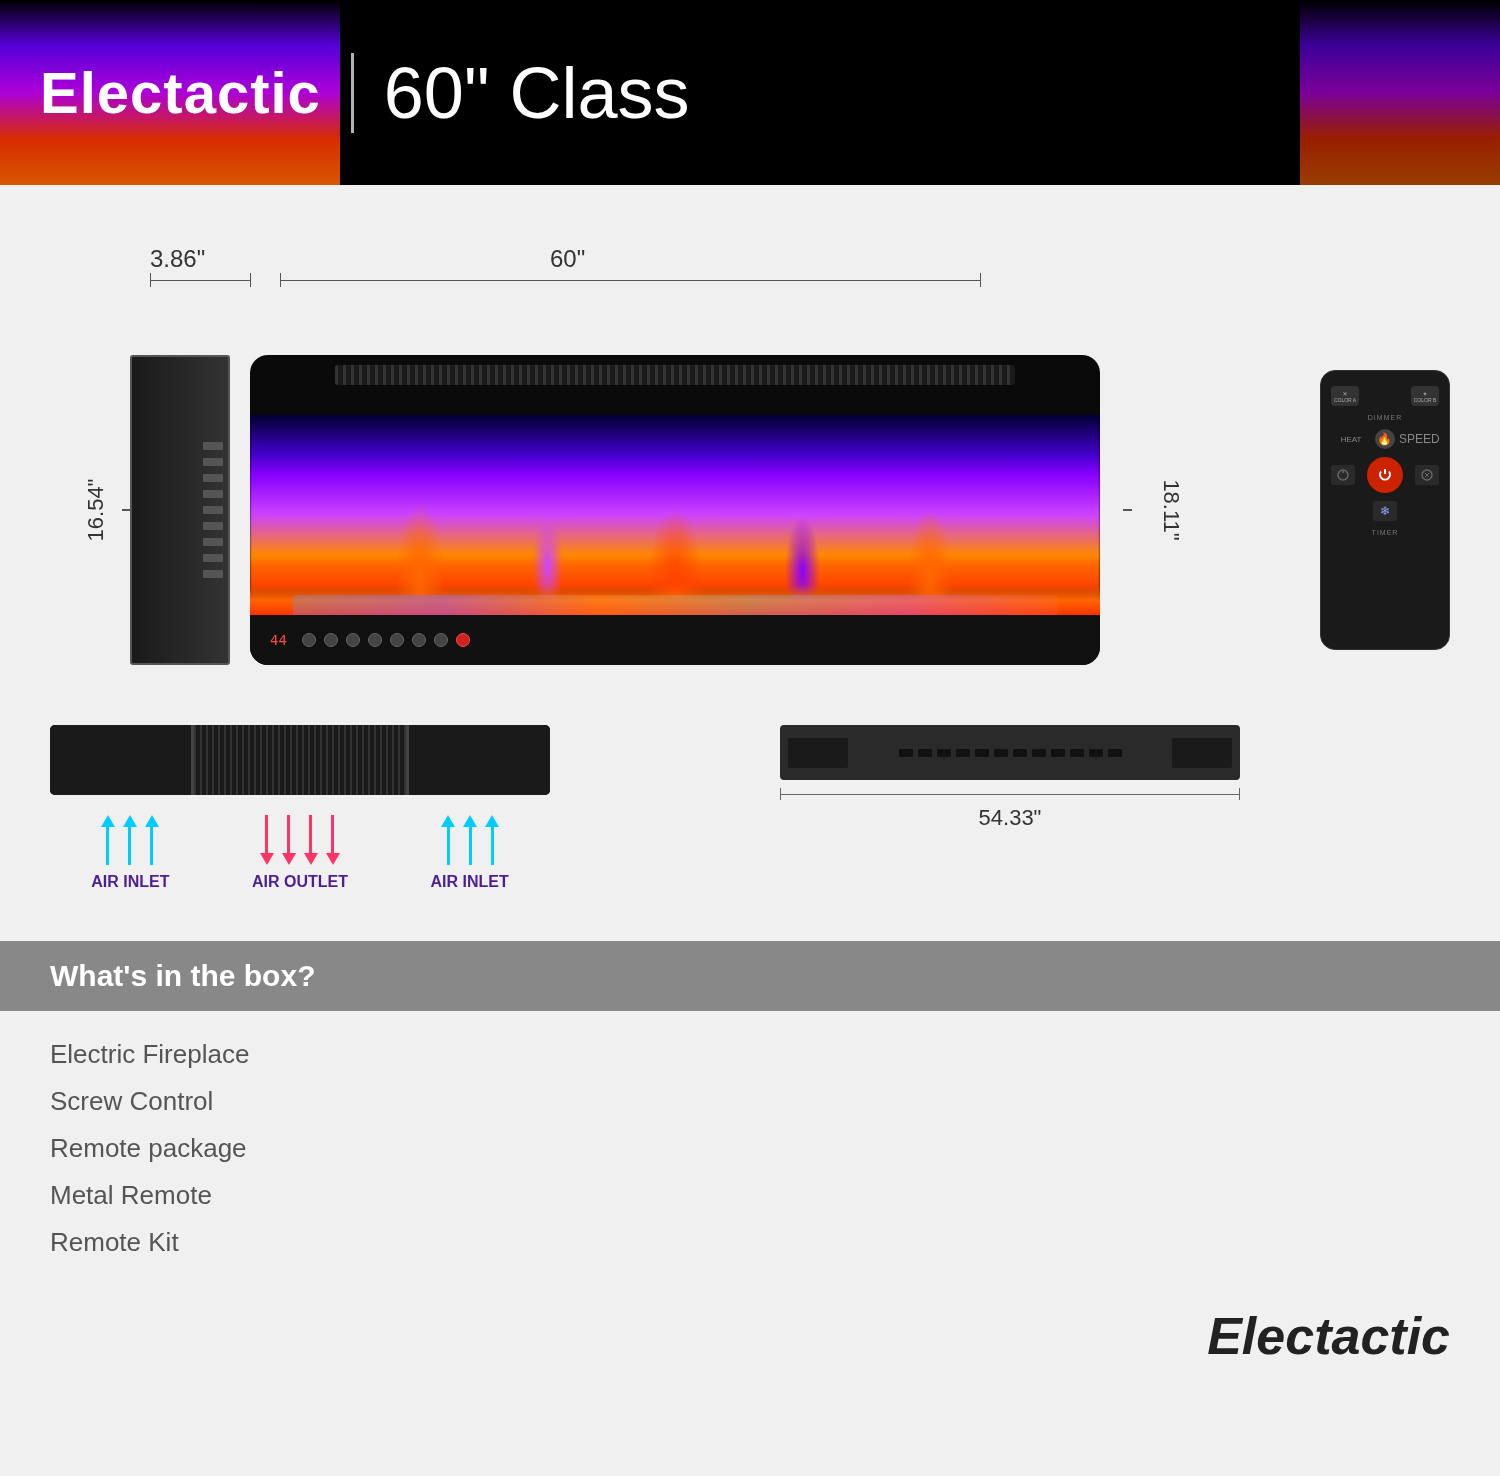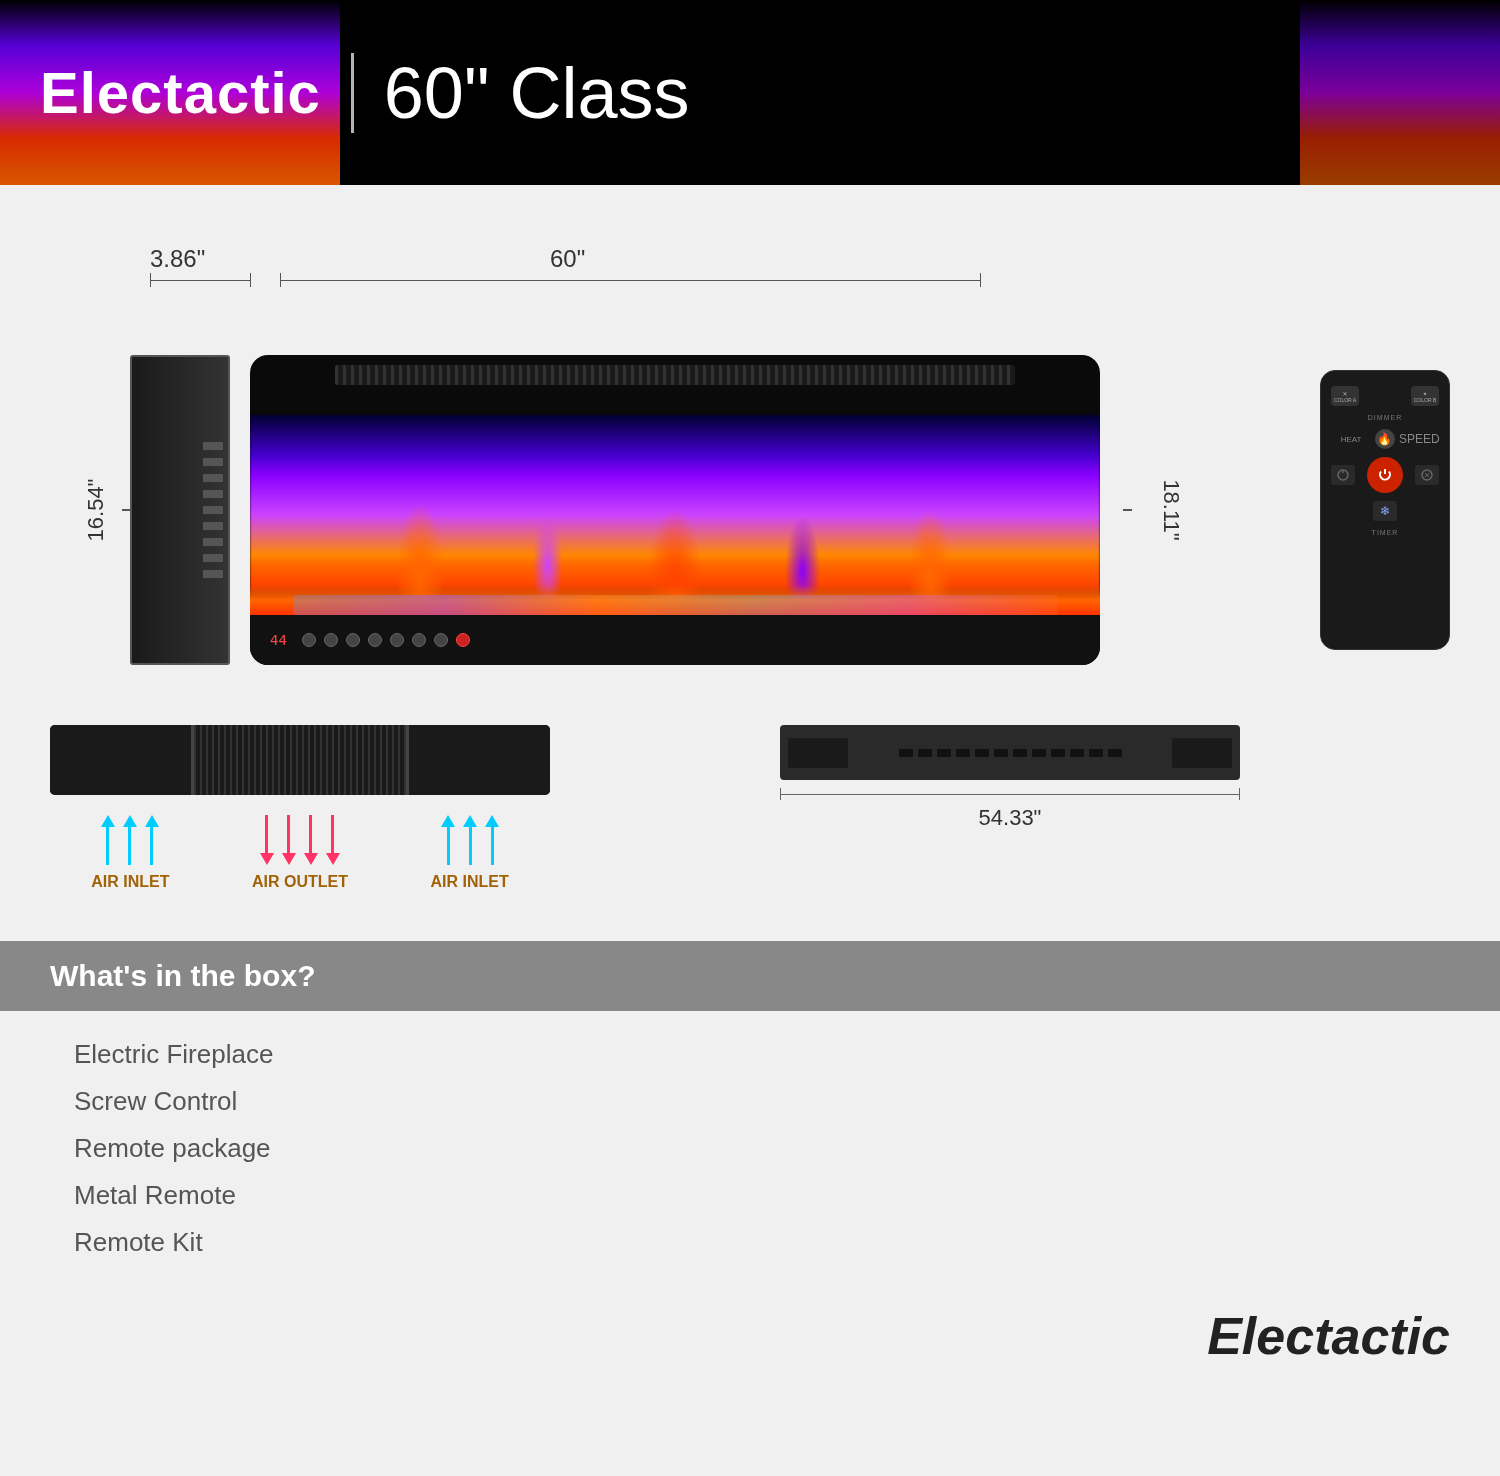--- a/index.html
+++ b/index.html
@@ -356,21 +356,21 @@
       content: '';
       width: 0;
       height: 0;
       border-left: 7px solid transparent;
       border-right: 7px solid transparent;
       border-top: 12px solid #ff3366;
     }
     .airflow-label {
       font-size: 16px;
       font-weight: bold;
-      color: #a16207;
+      color: #4c1d95;
       text-align: center;
     }
 
     
     .right-bottom-section {
       flex: 1;
     }
 
     
     .box-contents {
@@ -381,21 +381,20 @@
       padding: 18px 50px;
       margin: 0 -50px;
     }
     .box-header-text {
       font-size: 30px;
       font-weight: bold;
       color: white;
     }
     .box-items {
       padding: 20px 0;
-      margin-left: 24px;
     }
     .box-item {
       font-size: 26px;
       color: #555;
       padding: 8px 0;
     }
 
     .brand-footer {
       text-align: right;
       margin-top: 20px;

